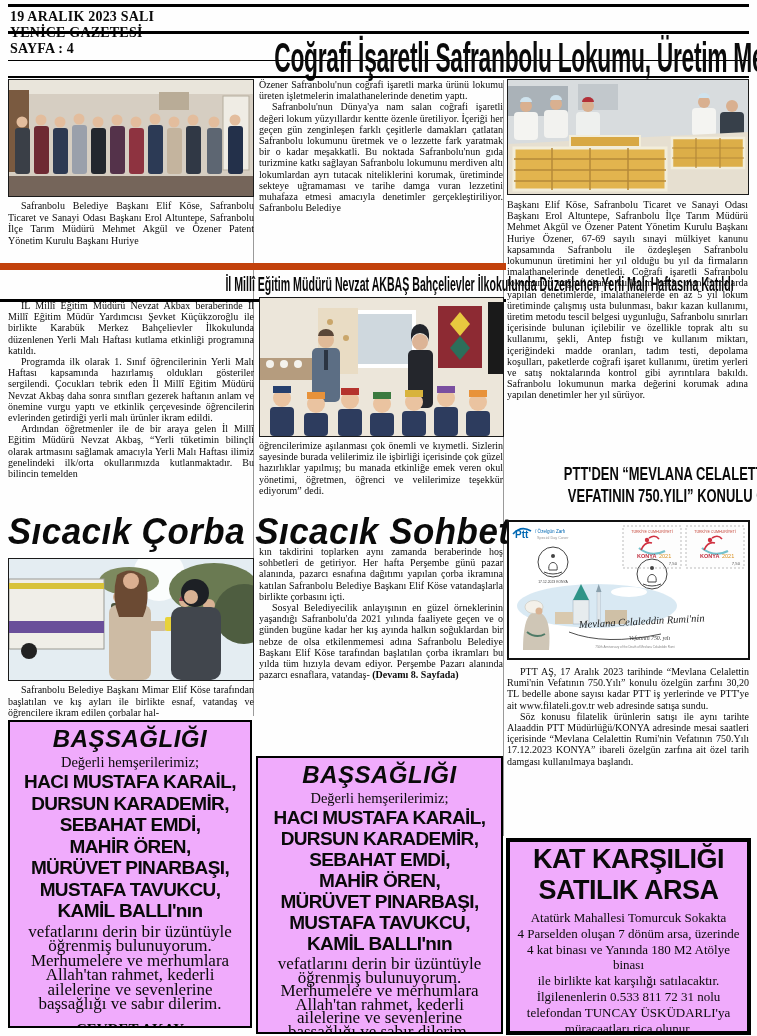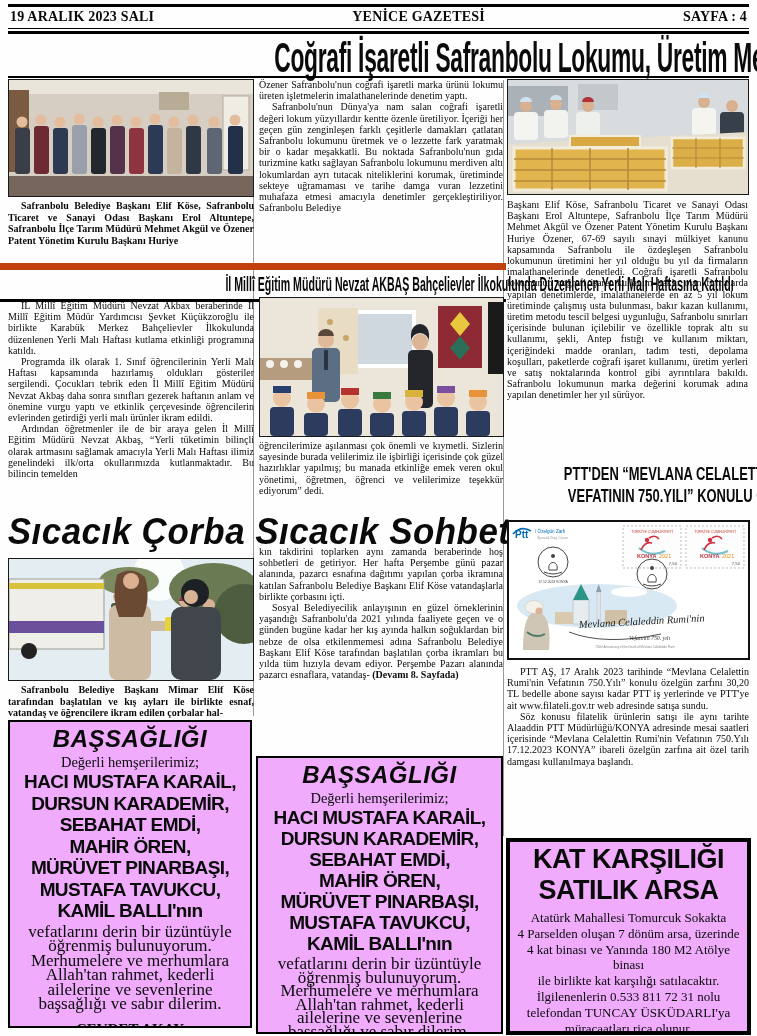--- a/index.html
+++ b/index.html
@@ -2,39 +2,39 @@
 <html><head>
 <meta charset="utf-8">
 <style>
   html,body{margin:0;padding:0;background:#888;}
   .page{position:relative;width:757px;height:1036px;background:#fefefe;overflow:hidden;
         font-family:"Liberation Serif",serif;color:#0a0a0a;}
   .abs{position:absolute;}
   
   .masthead{left:8px;top:4px;width:737px;border-top:3px solid #000;border-bottom:1px solid #000;
             display:flex;justify-content:space-between;align-items:baseline;padding:2px 2px 3px 2px;
-            font-weight:bold;font-size:14px;letter-spacing:.2px;}
+            font-weight:bold;font-size:14px;letter-spacing:.2px;flex-direction:column;}
   .thickbar{left:8px;top:31px;width:741px;height:3px;background:#000;}
   .rule{background:#000;}
   
   .condensed{display:inline-block;white-space:nowrap;font-family:"Liberation Sans",sans-serif;font-weight:bold;}
   .h1wrap{left:0;top:35px;width:757px;text-align:center;}
   .h1wrap .condensed{font-size:40px;transform:scale(.57,1.05);letter-spacing:-.5px;}
   .h2wrap{left:0;top:263px;width:506px;text-align:center;border-top:7px solid #c2410c;border-bottom:3px solid #000;padding:3px 0;}
   .h2wrap .condensed{font-size:20px;transform:scaleX(.53);letter-spacing:0;}
   .h3wrap{left:0;top:511px;width:505px;text-align:center;}
   .h3wrap .condensed{font-size:36px;font-style:italic;transform:scaleX(.97);letter-spacing:.5px;}
   .ptt-hl{left:505px;top:463px;width:248px;text-align:center;line-height:21px;}
   .ptt-hl .condensed{font-size:18.5px;transform:scaleX(.70);}
   
   .bodytext{font-size:10px;line-height:11.2px;text-align:justify;overflow:hidden;}
   .bodytext p{margin:0;text-indent:13px;}
   .bodytext p.noindent{text-indent:0;}
   .caption{font-size:10px;line-height:11.6px;text-align:justify;overflow:hidden;}
-  .caption p{margin:0;text-indent:13px;font-weight:bold;}
+  .caption p{margin:0;text-indent:13px;}
   .photo{border:1.5px solid #1a1a1a;background:#fff;overflow:hidden;}
   .photo svg{display:block;}
   .gutter{width:1px;background:#9a9a9a;}
   
   .cbox{border:2.5px solid #000;background:#f0abfc;text-align:center;overflow:hidden;padding:4px 5px;}
   .cbox .ctitle{font-family:"Liberation Sans",sans-serif;font-weight:bold;font-style:italic;font-size:24px;letter-spacing:.5px;line-height:26px;}
   .cbox .csal{font-size:14.5px;line-height:18px;margin-top:1px;}
   .cbox .cname{font-family:"Liberation Sans",sans-serif;font-weight:bold;font-size:19px;letter-spacing:-.6px;}
   .cbox1 .cname{line-height:21.5px;}
   .cbox2 .cname{line-height:21px;}

